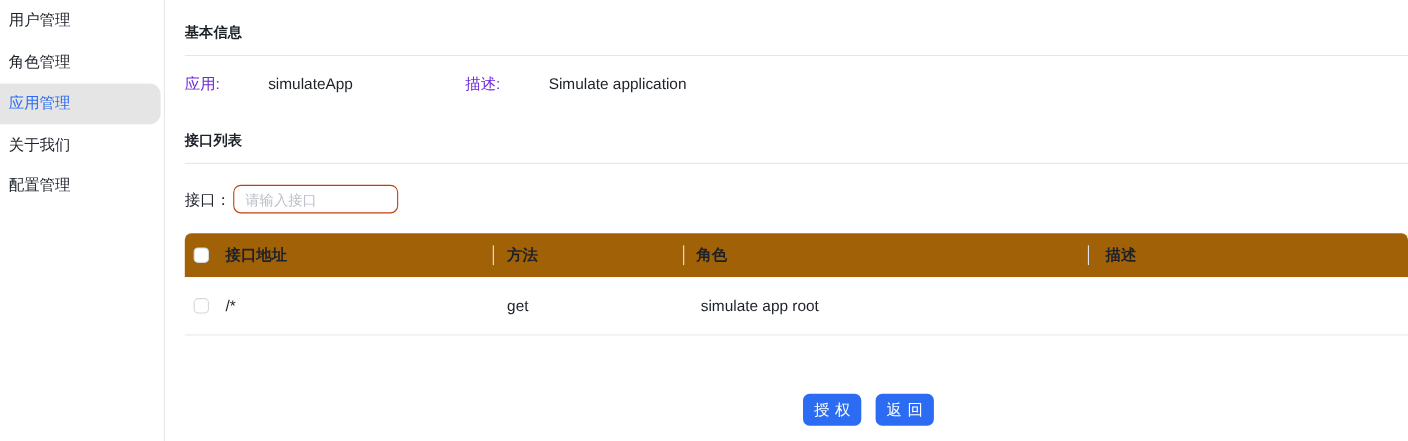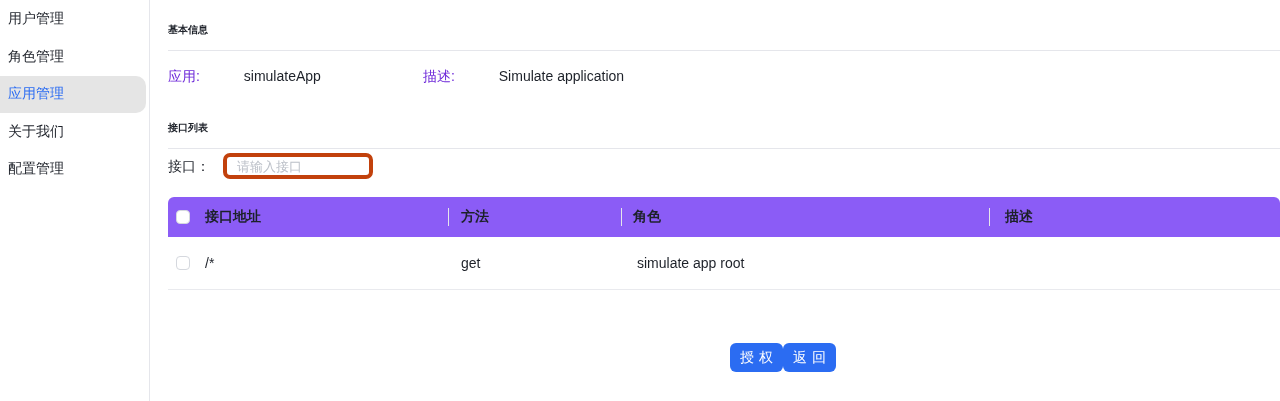--- a/index.html
+++ b/index.html
@@ -28,49 +28,49 @@
   }
   .sidebar-item.active {
     background: #e5e5e5;
     color: #2b6cf2;
   }
 
   
   .main { flex: 1 1 auto; padding-left: 18px; }
 
   .section-title {
-    font-size: 10px; font-weight: 700; line-height: 16px;
+    font-size: 13px; font-weight: 700; line-height: 16px;
     margin: 0; padding: 0;
   }
   .section-title.first { margin-top: 22px; }
   .section-title.second { margin-top: 36px; }
   .divider { height: 1px; background: #e5e6eb; margin-top: 12px; }
 
   .info-row { display: flex; margin-top: 17px; line-height: 16px; }
   .info-field.first { width: 255px; }
   .info-label { color: #6d28d9; }
   .info-value { color: #1d2129; margin-left: 40px; }
 
   
-  .filter-row { display: flex; align-items: flex-end; margin-top: 4px; height: 26px; gap: 11px; }
+  .filter-row { display: flex; align-items: flex-end; margin-top: 19px; height: 26px; }
   .filter-label { line-height: 26px; margin-right: 2px; }
   .filter-input {
     width: 150px; height: 26px;
-    border: 4px solid #c2410c; border-radius: 7px;
+    border: 1px solid #c2410c; border-radius: 7px;
     padding: 0 10px; font-size: 13px;
     color: #1d2129; outline: none;
     font-family: "Liberation Sans", "DejaVu Sans", sans-serif;
   }
   .filter-input::placeholder { color: #bcc0c8; }
 
   
   .table { margin-top: 18px; }
   .thead {
     display: flex; align-items: center; height: 40px;
-    background: #8b5cf6; border-radius: 6px 6px 0 0;
+    background: #a16207; border-radius: 6px 6px 0 0;
     font-weight: 700;
   }
   .trow {
     display: flex; align-items: center; height: 53px;
     background: #ffffff; border-bottom: 1px solid #e9eaee;
   }
   .col-check { width: 37px; flex: 0 0 37px; display: flex; align-items: center; padding-left: 8px; }
   .col-addr  { width: 244px; flex: 0 0 244px; position: relative; }
   .col-method{ width: 173px; flex: 0 0 173px; padding-left: 12px; position: relative; }
   .col-role  { width: 368px; flex: 0 0 368px; padding-left: 11px; position: relative; }
@@ -81,21 +81,21 @@
     width: 1px; height: 18px; background: #e5e6eb;
   }
   .checkbox {
     appearance: none; -webkit-appearance: none;
     width: 14px; height: 14px; margin: 0;
     border: 1px solid #d5d8de; border-radius: 4px;
     background: #ffffff; cursor: pointer;
   }
 
   
-  .footer-buttons { display: flex; margin-top: 53px; margin-left: 562px; }
+  .footer-buttons { display: flex; gap: 13px; margin-top: 53px; margin-left: 562px; }
   .btn {
     height: 29px; min-width: 52px;
     background: #2b6cf2; color: #ffffff;
     border: none; border-radius: 6px;
     font-size: 14px; padding: 0 10px;
     cursor: pointer;
     font-family: "Liberation Sans", "DejaVu Sans", sans-serif;
     display: inline-flex; align-items: center; justify-content: center;
   }
   .btn span { letter-spacing: 5px; margin-right: -5px; }

